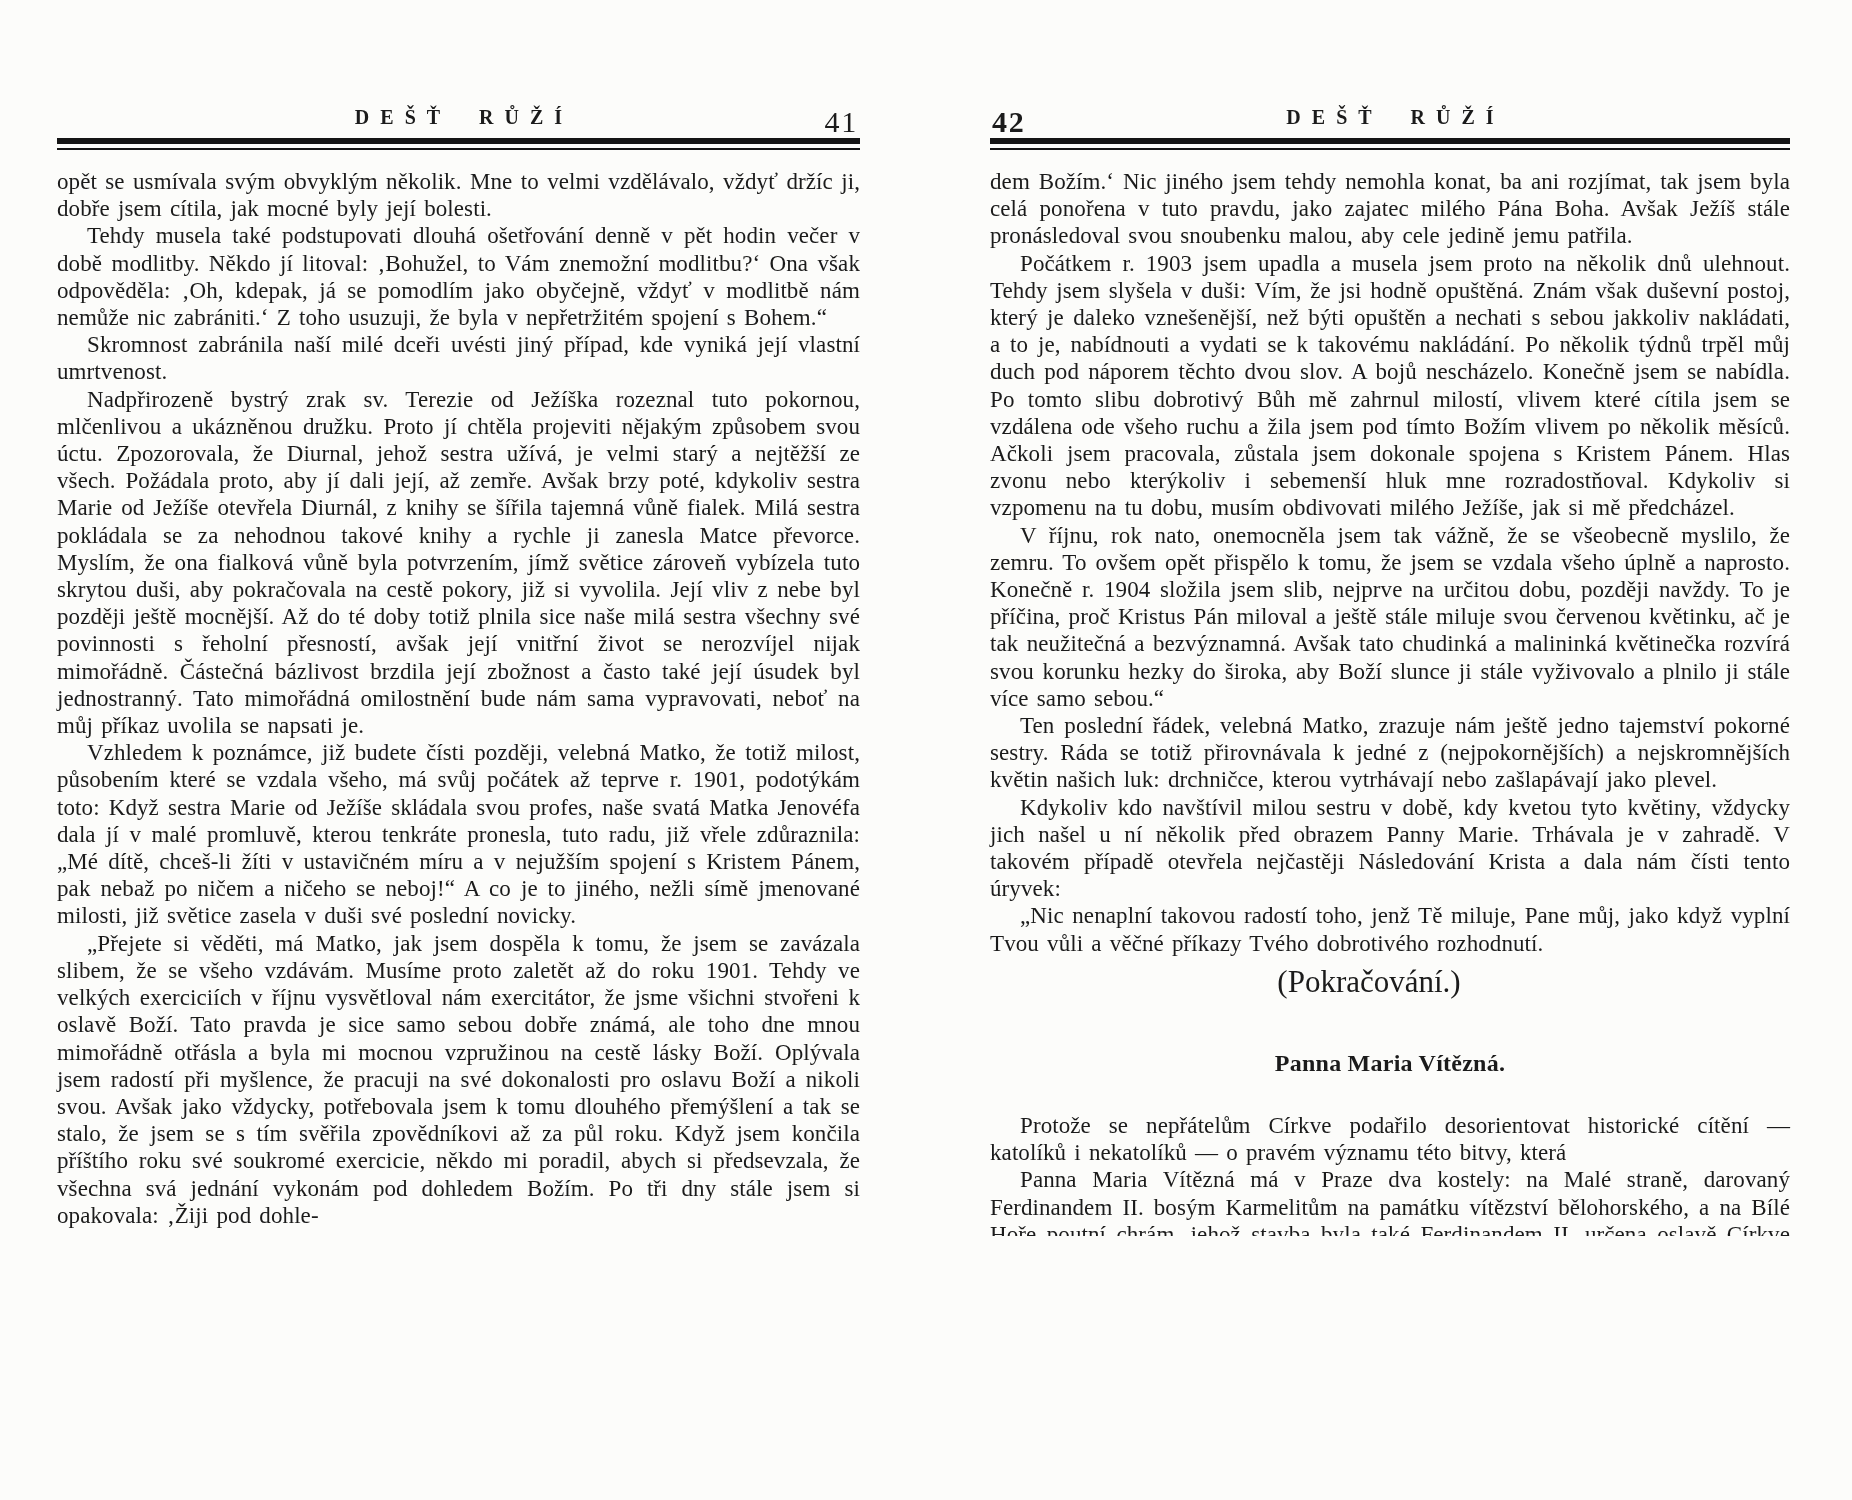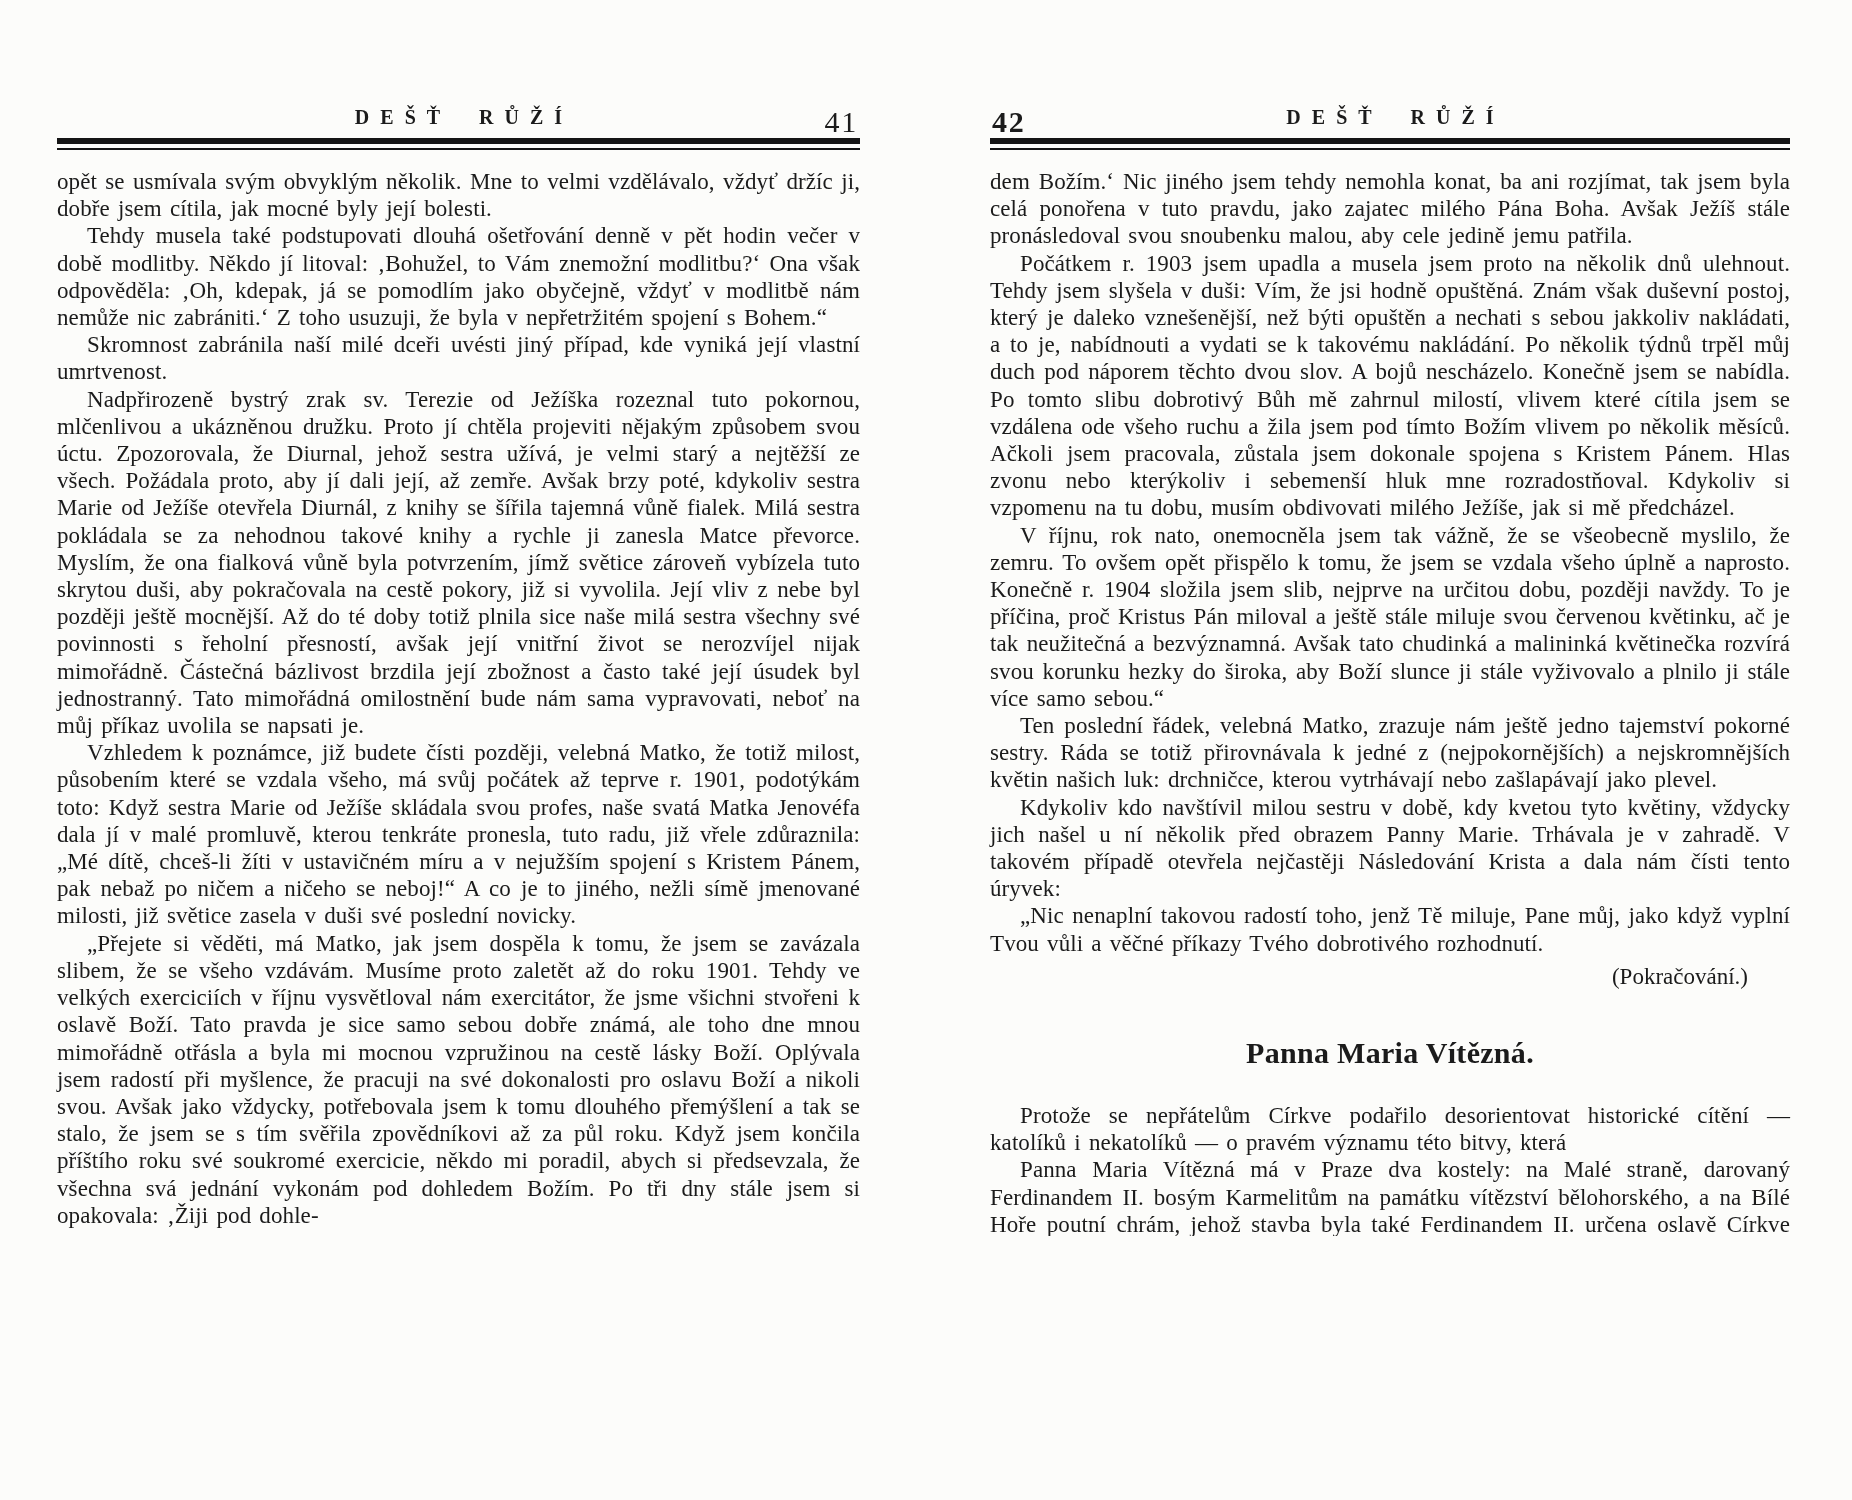--- a/index.html
+++ b/index.html
@@ -54,28 +54,28 @@
     line-height: 27.2px;
     text-align: justify;
     word-spacing: 0.1em;
     letter-spacing: 0.004em;
   }
   p.para { margin: 0; padding: 0; }
   p.para.indent { text-indent: 30px; }
 
   .continuation-note {
     margin-top: 7px;
-    text-align: right;
+    text-align: center;
     padding-right: 42px;
-    font-size: 23px;
+    font-size: 31px;
   }
   .section-heading {
     margin: 42px 0 28px 0;
     text-align: center;
-    font-size: 30px;
+    font-size: 24px;
     font-weight: bold;
     letter-spacing: 0.01em;
     line-height: 42px;
   }
   .section-body {
     font-size: 23px;
     line-height: 27.2px;
     text-align: justify;
     word-spacing: 0.1em;
     letter-spacing: 0.004em;

